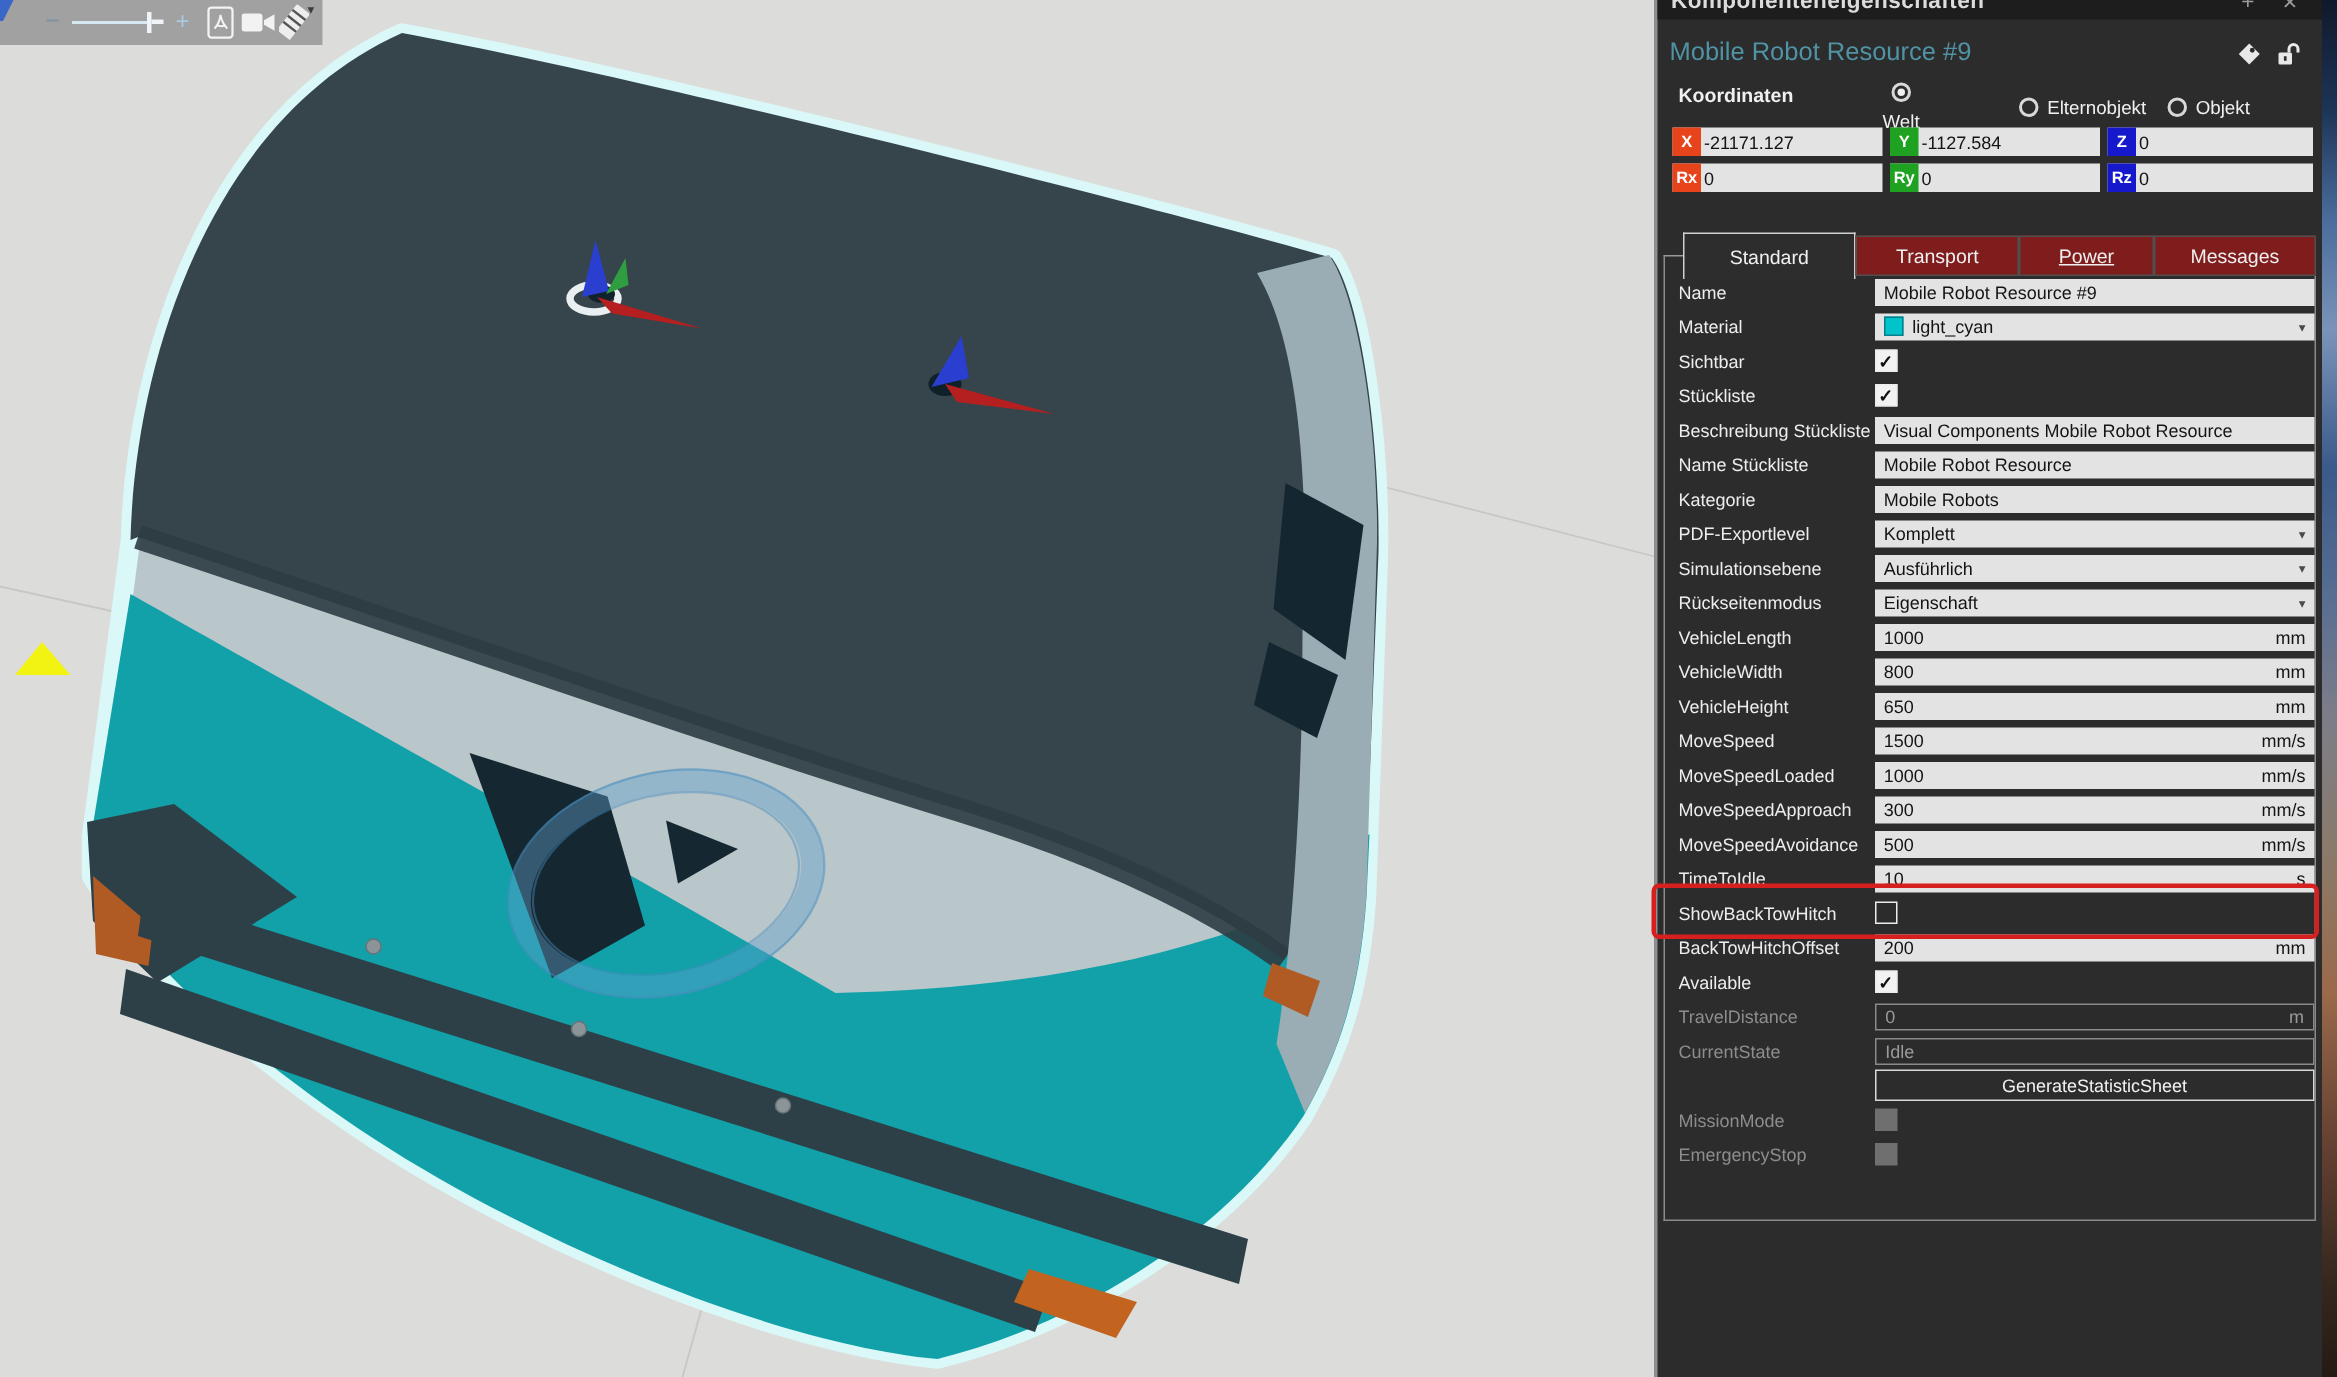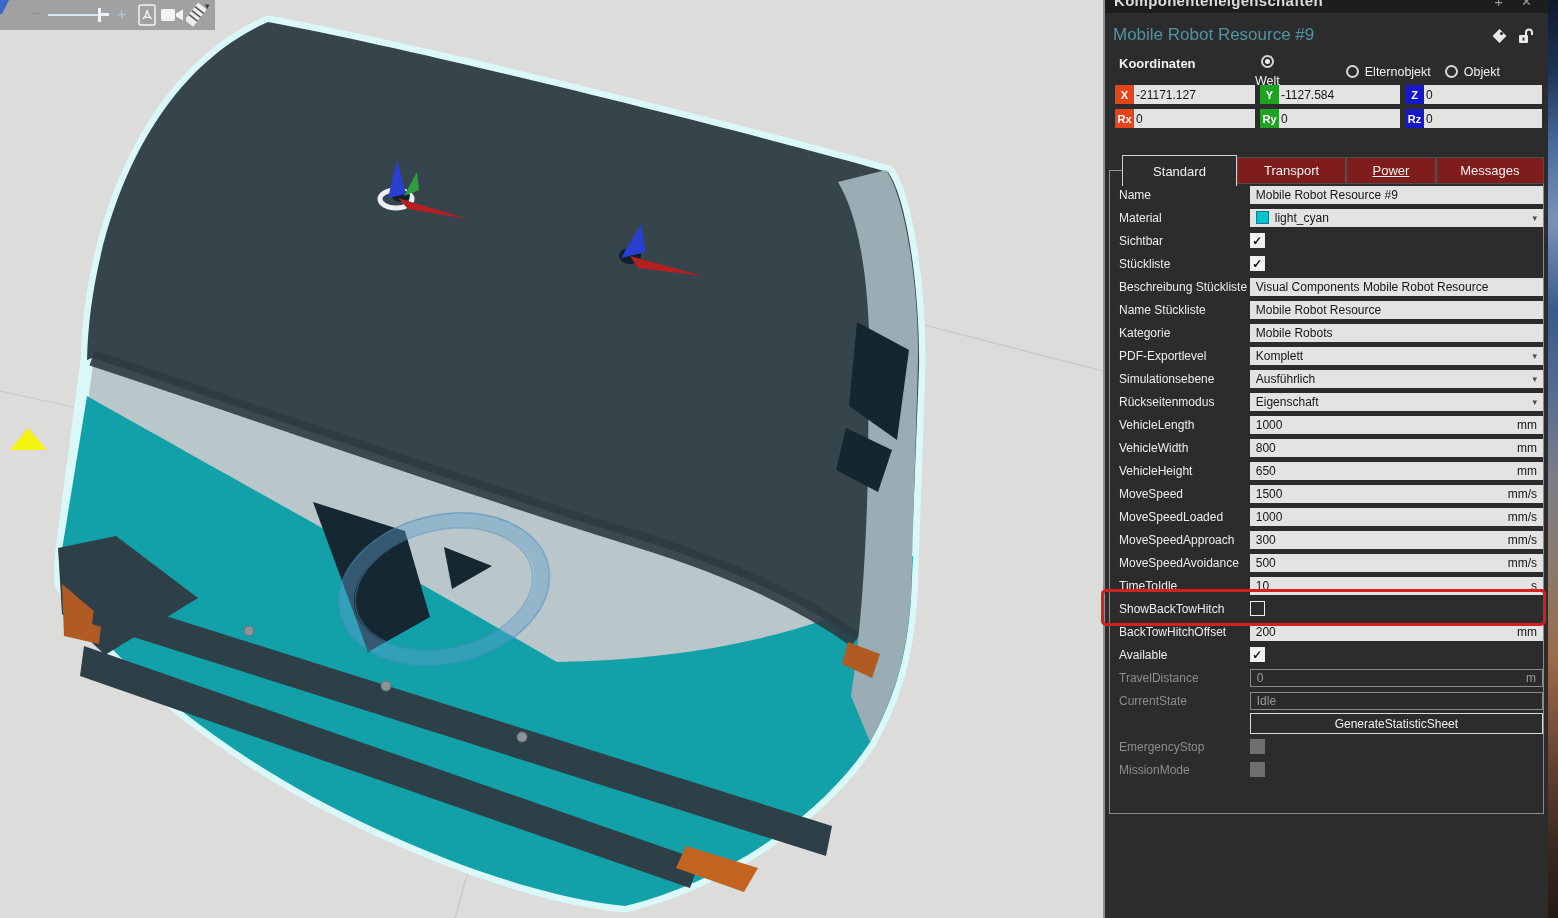--- a/index.html
+++ b/index.html
@@ -450,27 +450,27 @@
             </div>
           </div>
         </div>
         <div class="prop-row">
           <span class="prop-label"></span>
           <div class="prop-ctrl">
             <div class="gen-btn">GenerateStatisticSheet</div>
           </div>
         </div>
         <div class="prop-row row-disabled">
+          <span class="prop-label">MissionMode</span>
+          <div class="prop-ctrl">
+            <div class="cb disabled"></div>
+          </div>
+        </div>
+        <div class="prop-row row-disabled">
           <span class="prop-label">EmergencyStop</span>
-          <div class="prop-ctrl">
-            <div class="cb disabled"></div>
-          </div>
-        </div>
-        <div class="prop-row row-disabled">
-          <span class="prop-label">MissionMode</span>
           <div class="prop-ctrl">
             <div class="cb disabled"></div>
           </div>
         </div>
       </div>
 
     <div class="red-box" id="redbox" style="top: 589px;"></div>
   </div>
 
   <div class="edge-strip"></div>

